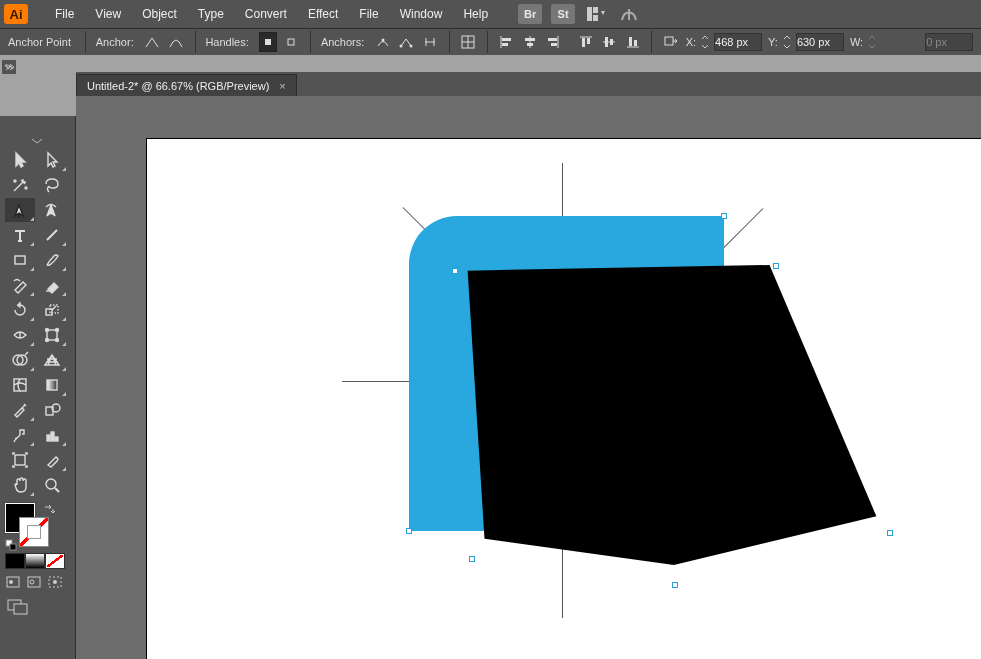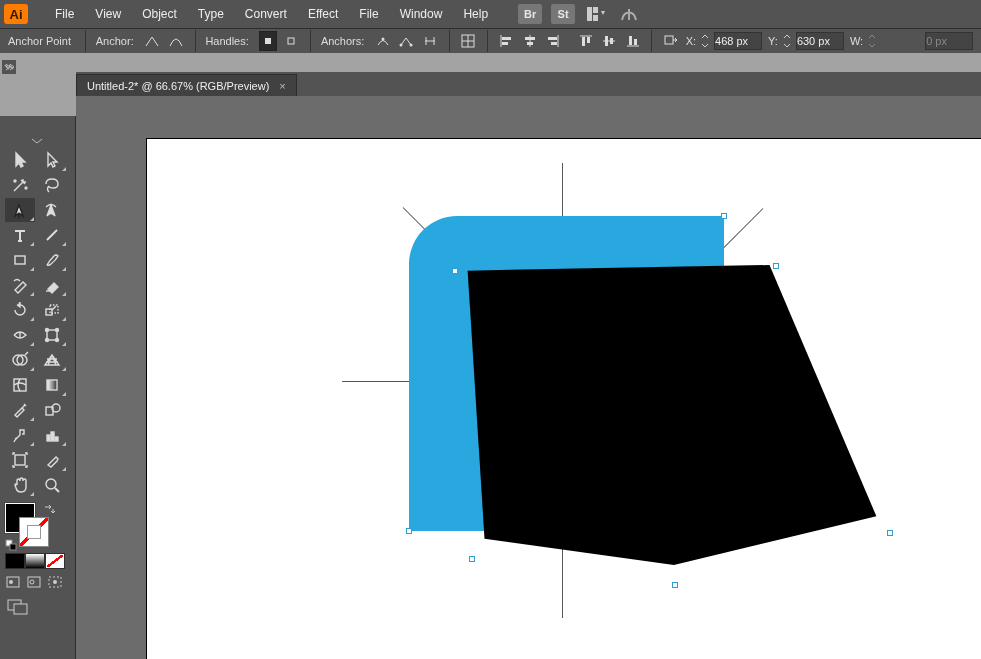--- a/index.html
+++ b/index.html
@@ -7,21 +7,21 @@
 
   
   .menu-bar { display: flex; align-items: center; height: 28px; background: #535353; padding: 0 4px; gap: 1px; }
   .ai-logo { width: 24px; height: 20px; background: #ff7c00; color: #321900; font-weight: bold; display: flex; align-items: center; justify-content: center; border-radius: 3px; font-size: 13px; margin-right: 16px; }
   .menu-item { padding: 5px 10px; cursor: default; font-size: 12px; color: #eee; }
   .menu-spacer { width: 14px; }
   .menu-icon { width: 24px; height: 20px; background: #777; display:flex; align-items:center; justify-content:center; margin: 0 4px; font-size: 11px; font-weight:bold; color:#e6e6e6; border-radius:2px; }
   .menu-icon.plain { background:transparent; }
 
   
-  .control-bar { display:flex; align-items:center; height: 30px; background: #535353; border-top:1px solid #2c2c2c; border-bottom:5px solid #a3a3a3; padding: 0 8px; gap: 6px;}
+  .control-bar { display:flex; align-items:center; height: 30px; background: #535353; border-top:1px solid #2c2c2c; border-bottom:3px solid #a3a3a3; padding: 0 8px; gap: 6px;}
   .ctrl-label { font-size: 11px; color:#ddd; padding-right:4px; white-space:nowrap;}
   .ctrl-sep { width:1px; height:22px; background:#333; margin:0 4px; }
   .ctrl-btn { width:22px; height:20px; display:flex; align-items:center; justify-content:center; }
   .ctrl-btn svg { display:block; }
   .ctrl-btn.active { background:#2a2a2a; border:1px solid #222;}
   .coord-group { display:flex; align-items:center; gap:3px;}
   .coord-group .lbl { font-size:11px; color:#ddd; }
   .coord-group .link { width:12px; height:16px; display:flex; align-items:center; justify-content:center; }
   .num-input { width:48px; height:18px; background:#444; border:1px solid #333; color:#eee; font-size:11px; padding:0 0; }
   .num-input.dis { color:#888;margin-left:44px; }

